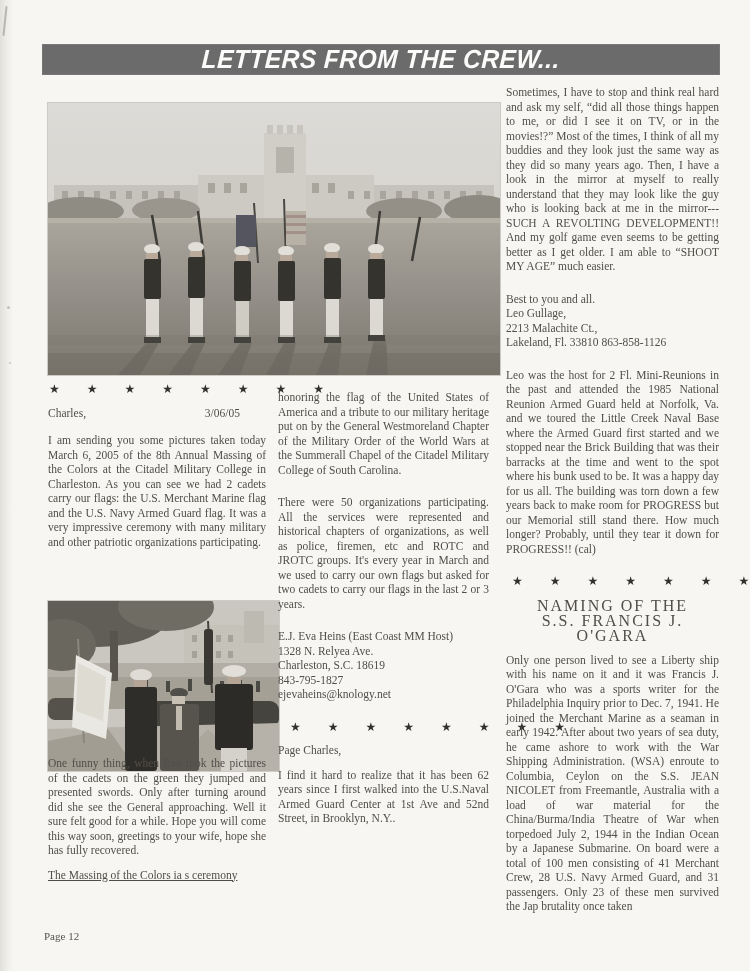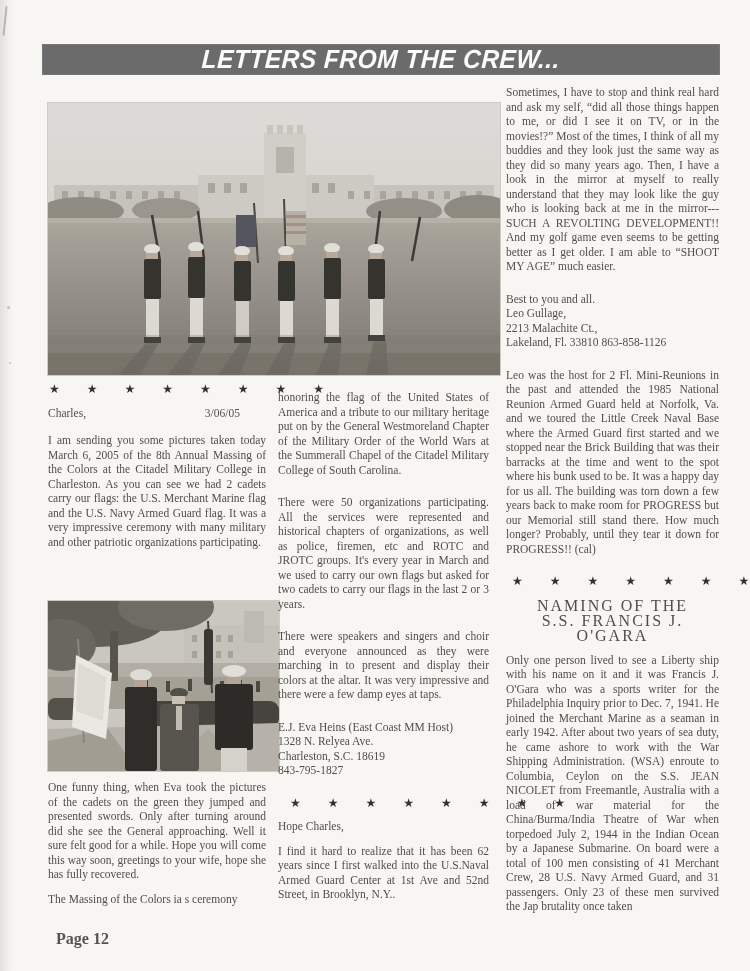--- a/index.html
+++ b/index.html
@@ -46,29 +46,29 @@
   .col2 .stars{margin:0 0 9px 12px;}
   .col3 .stars{margin:0 0 9px 6px;}
 
   .salutation-row{display:flex;justify-content:space-between;margin:0 0 13px 0;}
   .salutation-row .date{padding-right:26px;}
 
   .addr{text-align:left;margin:0 0 18px 0;font-family:Liberation Serif, serif;}
   .addr div{margin:0;}
   .col1 .para1{margin-bottom:24px;}
   .photo2-spacer{height:183px;}
-  .col1 .para2{margin-bottom:10px;margin-top:24px;}
-  .col1 .para3{margin-bottom:0;text-align:left;}
+  .col1 .para2{margin-bottom:10px;}
+  .col1 .para3{margin-bottom:0;text-align:left;text-decoration:underline;}
 
   .heading{text-align:center;letter-spacing:2px;font-size:16px;
     margin:0 0 10px 0;line-height:15px;}
   .dear{text-align:left;margin:0 0 10px 0;}
   .col3 .para-leo{}
 
-  .page-number{position:absolute;left:56px;top:930px;font-size:16px;color:#565350;font-weight:bold;}
+  .page-number{position:absolute;left:44px;top:930px;font-size:11px;color:#565350;}
 </style>
 </head>
 <body>
 
 <div class="page">
 
   <div class="scan-edge-left"></div>
   <div class="scan-mark-tl"></div>
   <div class="scan-speck1"></div>
   <div class="scan-speck2"></div>
@@ -283,29 +283,29 @@
     </div>
     <p class="para1">I am sending you some pictures taken today March 6, 2005 of the 8th Annual Massing of the Colors at the Citadel Military College in Charleston.  As you can see we had 2 cadets carry our flags: the U.S. Merchant Marine flag and the U.S. Navy Armed Guard flag.  It was a very impressive ceremony with many military and other patriotic organizations participating.</p>
     <div class="photo2-spacer"></div>
     <p class="para2">One funny thing, when Eva took the pictures of the cadets on the green they jumped and presented swords. Only after turning around did she see the General approaching.  Well it sure felt good for a while.  Hope you will come this way soon, greetings to your wife, hope she has fully recovered.</p>
     <p class="para3">The Massing of the Colors ia s ceremony</p>
   </div>
 
   <div class="col col2">
     <p>honoring the flag of the United States of America and a tribute to our military heritage put on by the General Westmoreland Chapter of the Military Order of the World Wars at the Summerall Chapel of the Citadel Military College of South Carolina.</p>
     <p>There were 50 organizations participating. All the services were represented and historical chapters of organizations, as well as police, firemen, etc and ROTC and JROTC groups. It's every year in March and we used to carry our own flags but asked for two cadets to carry our flags in the last 2 or 3 years.</p>
-    <p>There were speakers and singers and choir and everyone announced as they were marching in to present and display their colors at the altar.  It was very impressive and there were a few damp eyes at taps.</p>
     <div class="addr">
       <div>E.J.  Eva Heins (East Coast MM Host)</div>
       <div>1328 N. Relyea Ave.</div>
       <div>Charleston, S.C. 18619</div>
       <div>843-795-1827</div>
+      <div>ejevaheins@knology.net</div>
     </div>
     <div class="stars">★ ★ ★ ★ ★ ★ ★ ★</div>
-    <div class="dear">Hope Charles,</div>
+    <div class="dear">Page Charles,</div>
     <p>I find it hard to realize that it has been 62 years since I first walked into the U.S.Naval Armed Guard Center at 1st Ave and 52nd Street, in Brooklyn, N.Y..</p>
   </div>
 
   <div class="col col3">
     <p>Sometimes, I have to stop and think real hard and ask my self, “did all those things happen to me, or did I see it on TV, or in the movies!?”  Most of the times, I think of all my buddies and they look just the same way as they did so many years ago. Then, I have a look in the mirror at myself to really understand that they may look like the guy who is looking back at me in the mirror---SUCH A REVOLTING DEVELOPMENT!!  And my golf game even seems to be getting better as I get older.  I am able to “SHOOT MY AGE” much easier.</p>
     <div class="addr">
       <div>Best to you and all.</div>
       <div>Leo Gullage,</div>
       <div>2213 Malachite Ct.,</div>
       <div>Lakeland, Fl. 33810 863-858-1126</div>

